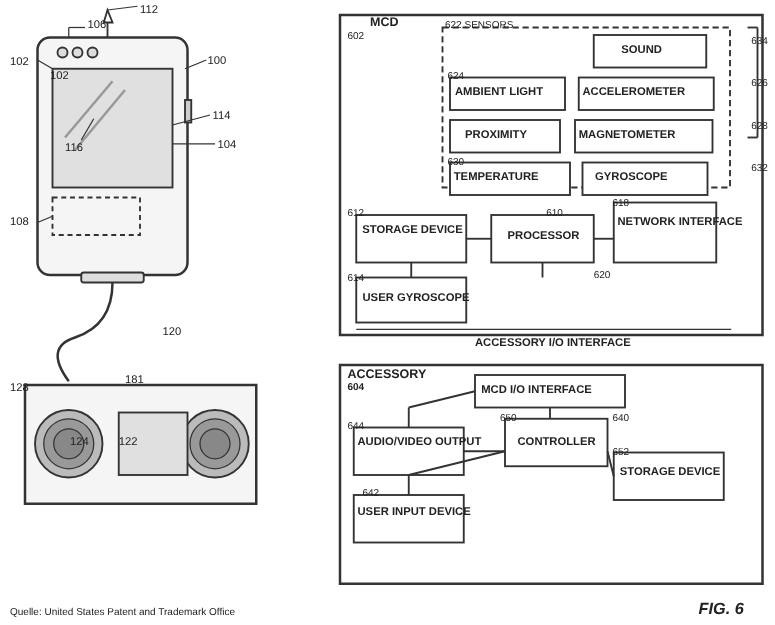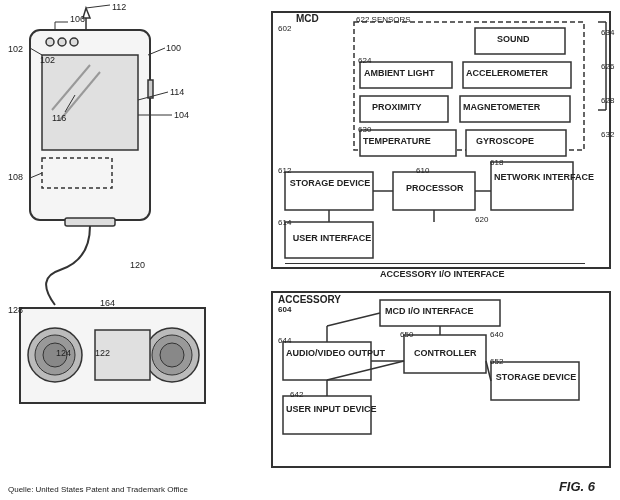--- a/index.html
+++ b/index.html
@@ -162,21 +162,21 @@
   <span class="label" style="left:170px;top:87px;">114</span>
   <span class="label" style="left:174px;top:110px;">104</span>
   <span class="label" style="left:52px;top:113px;">116</span>
   <span class="label" style="left:8px;top:44px;">102</span>
   <span class="label" style="left:8px;top:172px;">108</span>
   <span class="label" style="left:40px;top:55px;">102</span>
 
   <span class="label" style="left:130px;top:260px;">120</span>
   <span class="label" style="left:95px;top:348px;">122</span>
   <span class="label" style="left:8px;top:348px;margin-left:48px;">124</span>
-  <span class="label" style="left:100px;top:298px;">164</span>
+  <span class="label" style="left:100px;top:298px;">181</span>
   <span class="label" style="left:8px;top:305px;">128</span>
 
   <span class="label" style="left:278px;top:13px;font-weight:bold;font-size:10px;padding-left:18px;">MCD</span>
   <span class="label" style="left:278px;top:24px;font-size:8px;">602</span>
 
   <span class="label" style="left:356px;top:15px;font-size:8px;">622 SENSORS</span>
 
   <span class="label" style="left:497px;top:34px;font-weight:bold;">SOUND</span>
   <span class="label" style="left:601px;top:28px;font-size:8px;">634</span>
 
@@ -194,26 +194,26 @@
   <span class="label" style="left:363px;top:136px;font-weight:bold;">TEMPERATURE</span>
   <span class="label" style="left:358px;top:125px;font-size:8px;">630</span>
 
   <span class="label" style="left:476px;top:136px;font-weight:bold;">GYROSCOPE</span>
   <span class="label" style="left:601px;top:130px;font-size:8px;">632</span>
 
   <span class="label" style="left:288px;top:178px;font-weight:bold;text-align:center;width:84px;">STORAGE DEVICE</span>
   <span class="label" style="left:278px;top:166px;font-size:8px;">612</span>
 
   <span class="label" style="left:406px;top:183px;font-weight:bold;">PROCESSOR</span>
-  <span class="label" style="left:416px;top:166px;font-size:8px;">610</span>
+  <span class="label" style="left:437px;top:166px;font-size:8px;">610</span>
 
   <span class="label" style="left:494px;top:172px;font-weight:bold;text-align:center;width:78px;">NETWORK INTERFACE</span>
   <span class="label" style="left:490px;top:158px;font-size:8px;">618</span>
 
-  <span class="label" style="left:290px;top:233px;font-weight:bold;text-align:center;width:84px;">USER INTERFACE</span>
+  <span class="label" style="left:290px;top:233px;font-weight:bold;text-align:center;width:84px;">USER GYROSCOPE</span>
   <span class="label" style="left:278px;top:218px;font-size:8px;">614</span>
 
   <span class="label" style="left:380px;top:269px;font-weight:bold;">ACCESSORY I/O INTERFACE</span>
   <span class="label" style="left:475px;top:215px;font-size:8px;">620</span>
 
   <span class="label" style="left:278px;top:294px;font-weight:bold;font-size:10px;">ACCESSORY</span>
   <span class="label" style="left:278px;top:305px;font-size:8px;font-weight:bold;">604</span>
 
   <span class="label" style="left:385px;top:306px;font-weight:bold;">MCD I/O INTERFACE</span>
 

